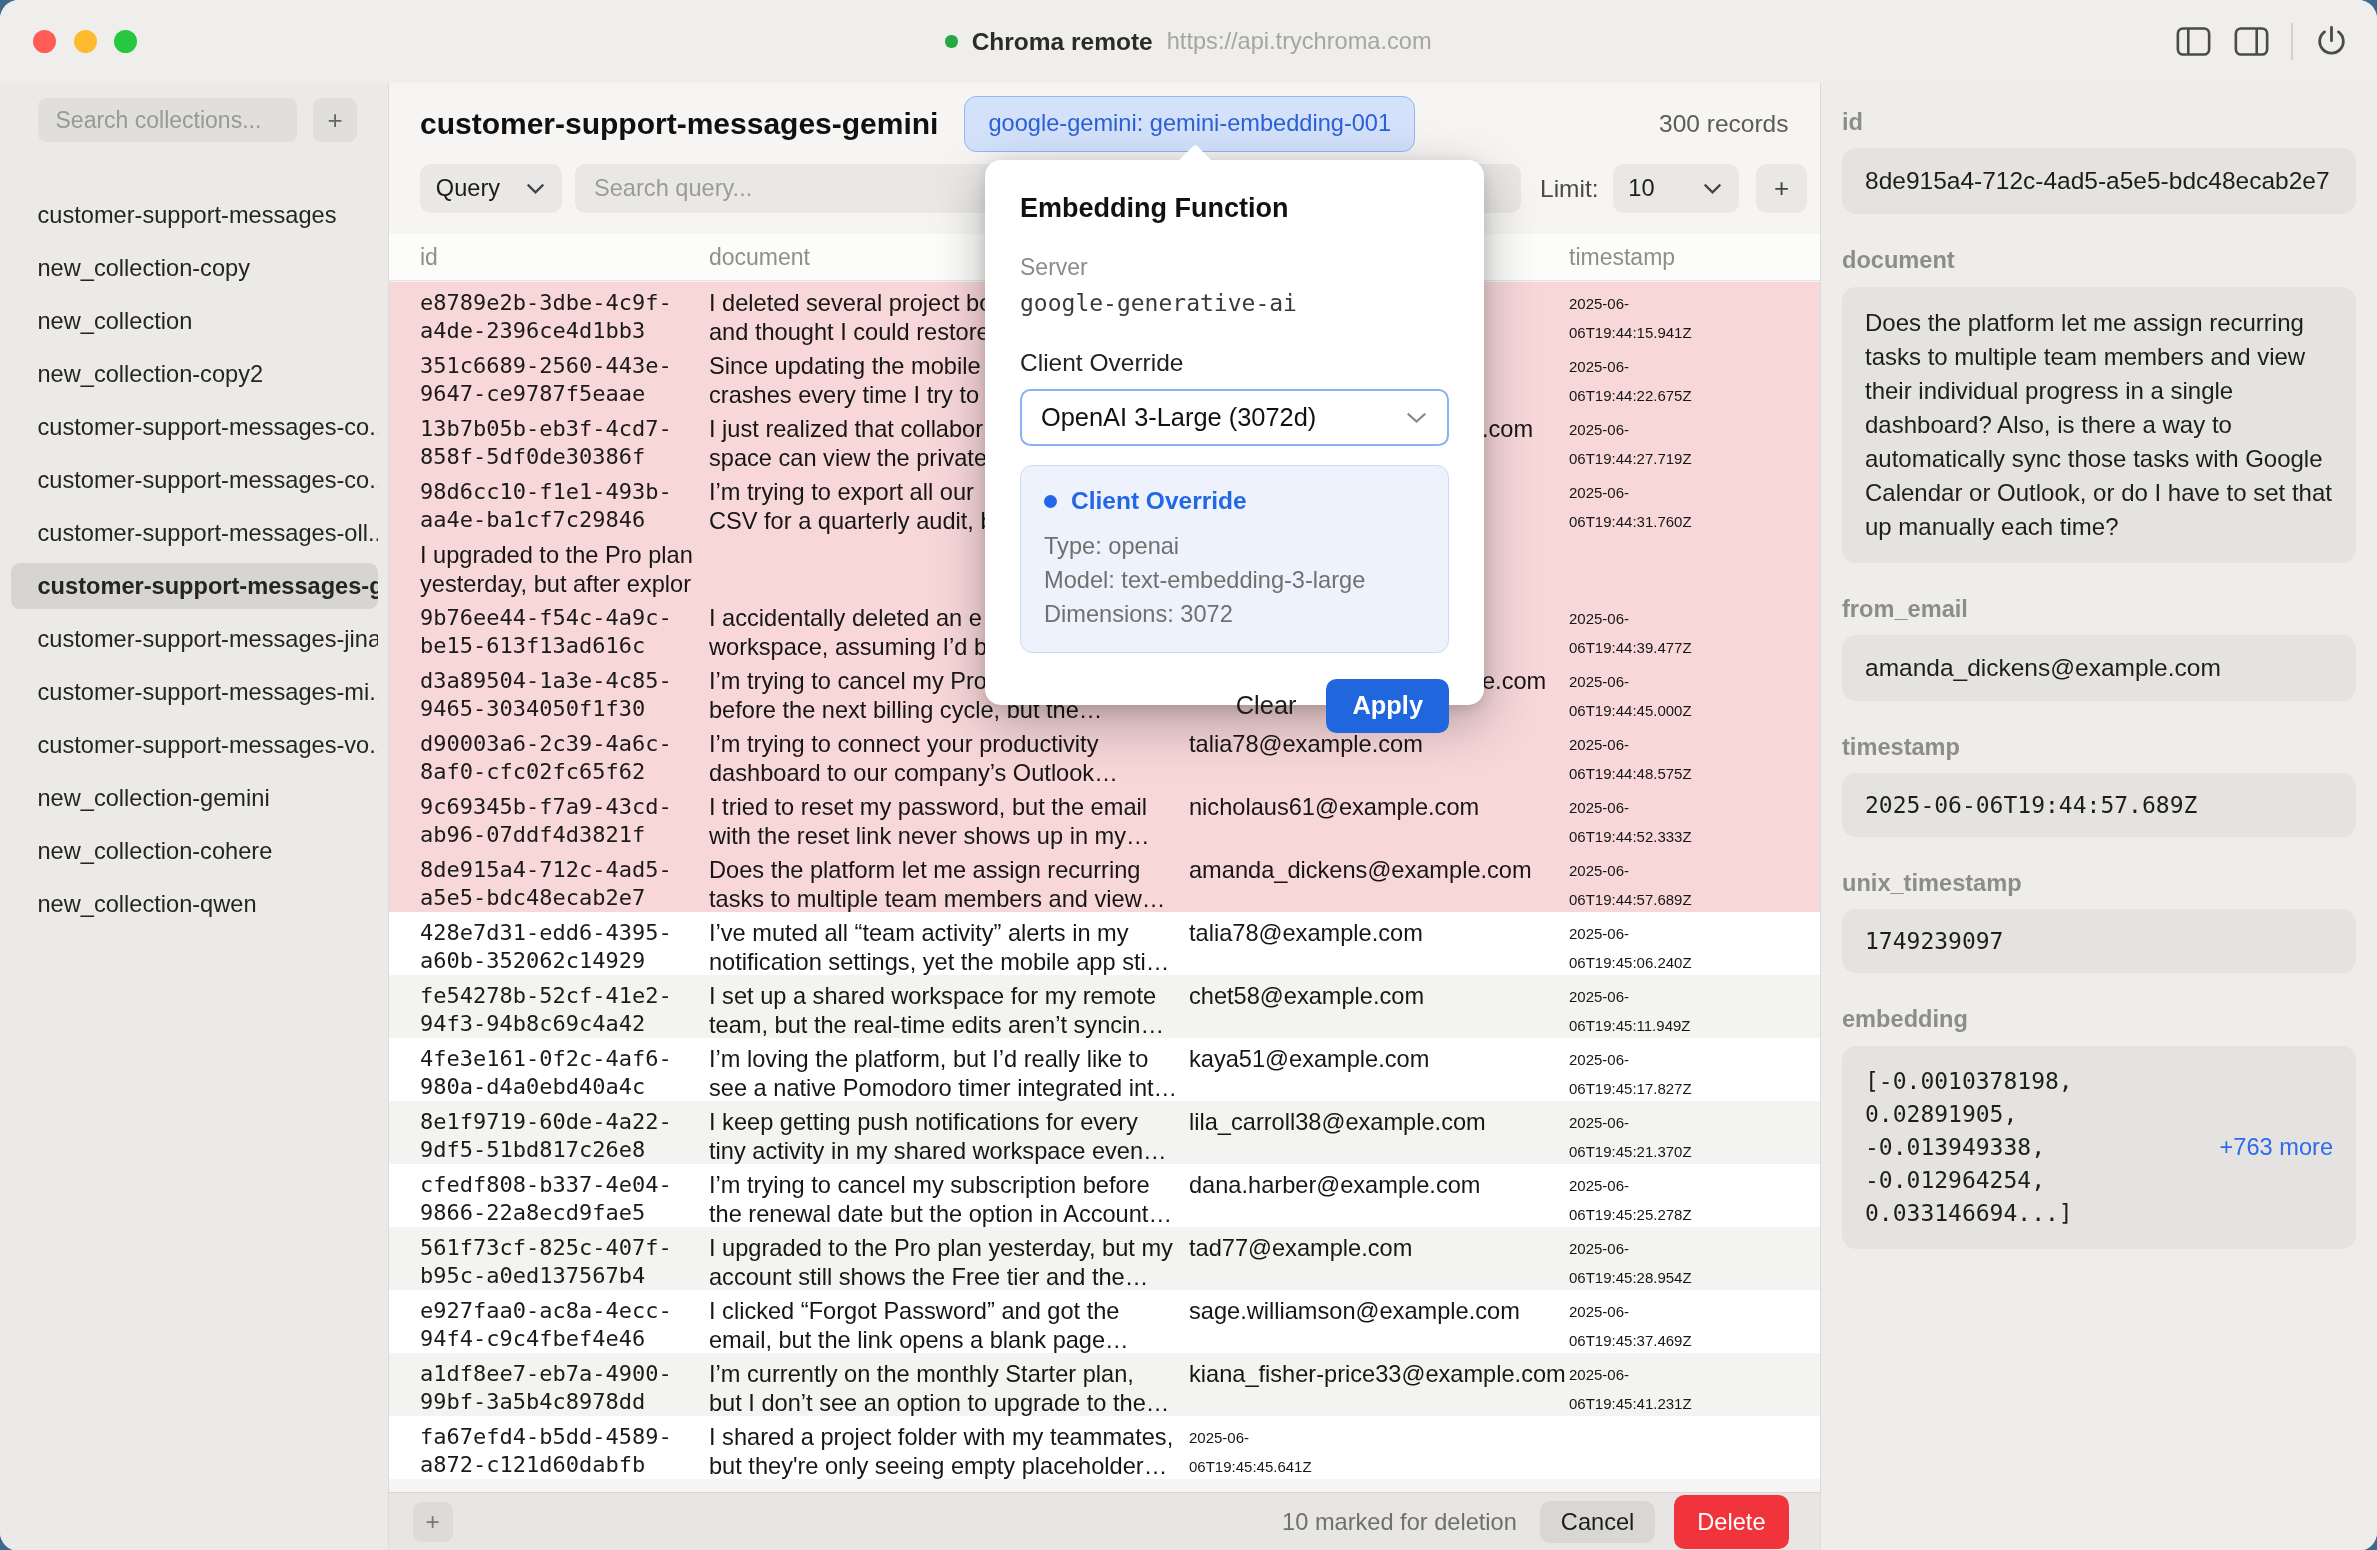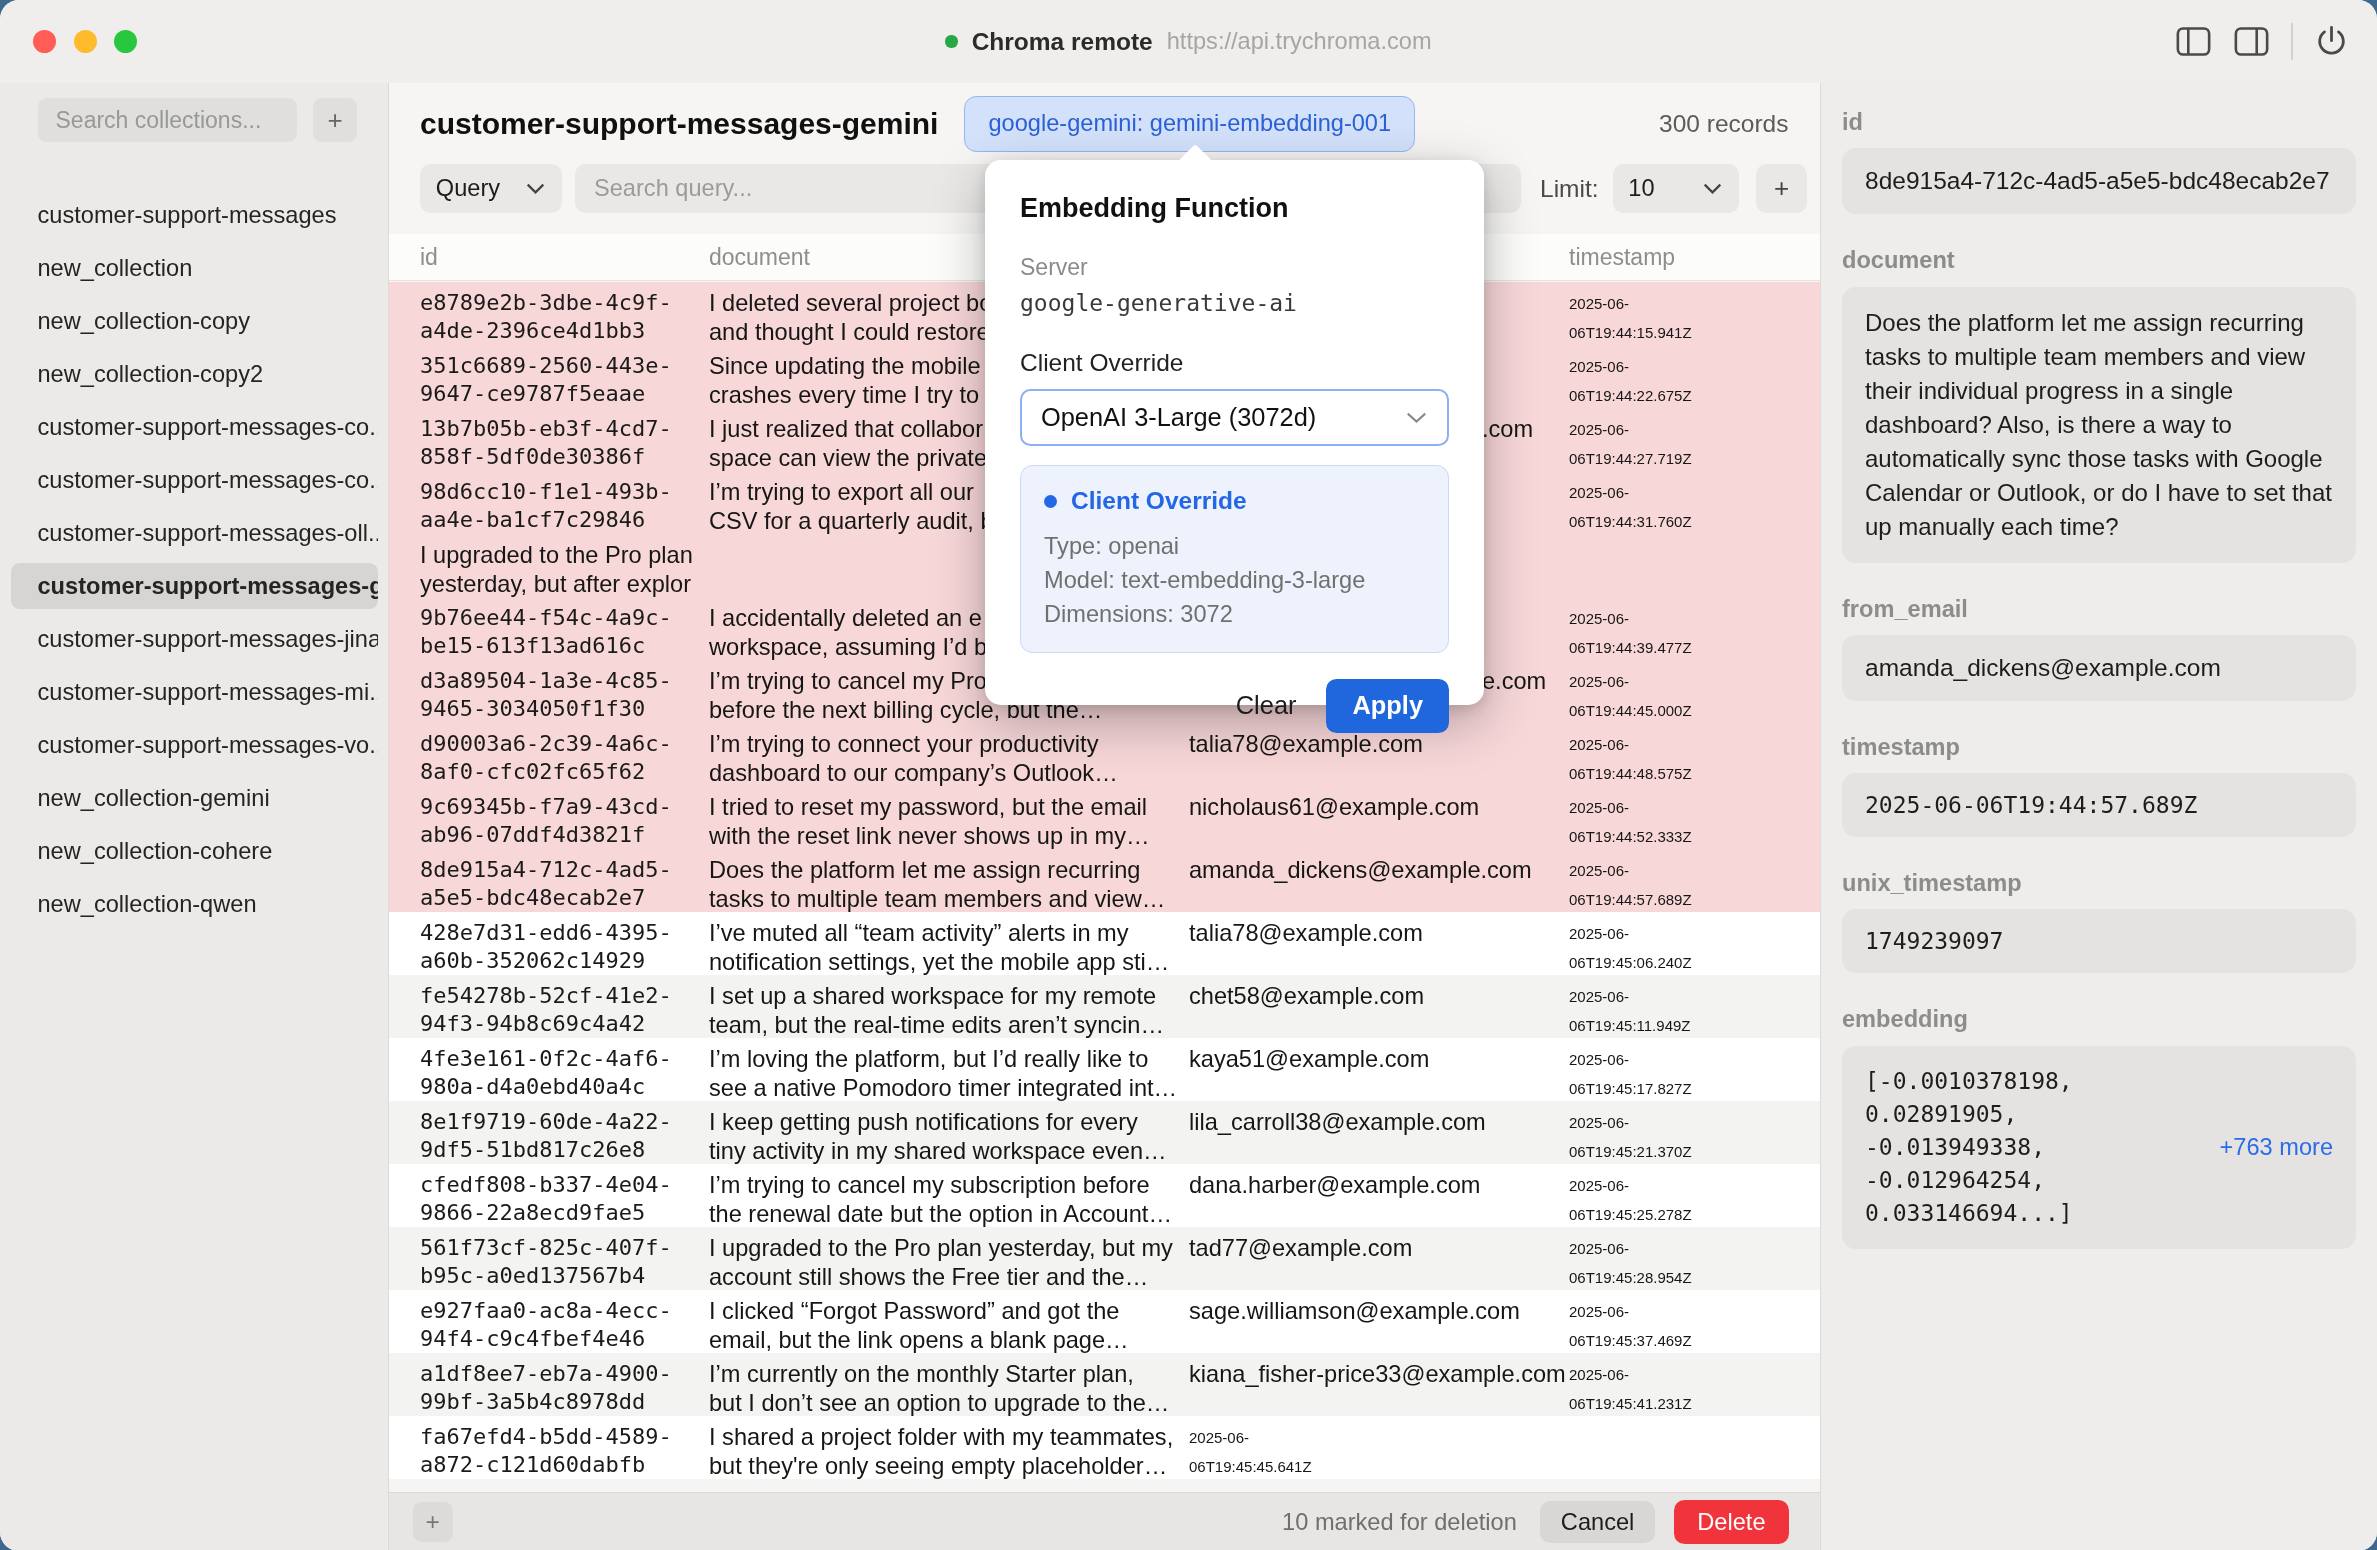--- a/index.html
+++ b/index.html
@@ -59,21 +59,21 @@
   .c-doc{font-size:23.6px;line-height:29px;color:#161614;}
   .c-email{font-size:23.6px;line-height:29px;color:#161614;}
   .c-email.frag{padding-left:293px;}
   .c-ts{font-size:15px;line-height:29px;color:#161614;}
 
   
   .footer{position:absolute;left:0;right:0;bottom:0;height:58px;background:#e7e6e4;border-top:0.9px solid #d9d8d6;display:flex;align-items:center;}
   .f-plus{margin-left:23.6px;width:40px;height:40px;background:#dcdbd9;border-radius:8.8px;display:flex;align-items:center;justify-content:center;font-size:24.5px;color:#777;}
   .f-marked{margin-left:auto;font-size:23.6px;color:#6f6f6d;}
   .f-cancel{margin-left:23px;background:#d8d7d5;border-radius:10.5px;height:42px;padding:0 21px;display:flex;align-items:center;font-size:23.6px;color:#1c1c1a;}
-  .f-delete{margin-left:19px;margin-right:31.5px;background:#f1343b;border-radius:10.5px;height:44px;padding:0 23px;display:flex;align-items:center;font-size:23.6px;color:#ffffff;}
+  .f-delete{margin-left:19px;margin-right:31.5px;background:#f1343b;border-radius:10.5px;height:54px;padding:0 23px;display:flex;align-items:center;font-size:23.6px;color:#ffffff;}
 
   
   .rightpanel{position:absolute;left:1820px;top:83px;right:0;bottom:0;background:#eeedec;border-left:0.9px solid #dcdbd9;padding:26px 21px;box-sizing:border-box;}
   .rp-label{font-size:23.6px;color:#8c8c8a;font-weight:bold;margin-bottom:12.3px;}
   .rp-box{background:#e4e3e1;border-radius:14px;padding:19px 23px;font-size:24.5px;color:#1d1d1b;margin-bottom:33px;word-wrap:break-word;}
   .rp-doc{font-size:24px;line-height:34px;}
   .rp-mono{font-family:"DejaVu Sans Mono",monospace;font-size:23px;}
   .rp-embed{display:flex;align-items:center;gap:15.8px;}
   .rp-embed-text{font-family:"DejaVu Sans Mono",monospace;font-size:23px;line-height:33px;width:350px;flex:1;}
   .rp-more{font-size:23.6px;color:#2d6be8;white-space:nowrap;}
@@ -132,22 +132,22 @@
           </svg>
       </span>
     </div>
   </div>
 
   <div class="sidebar">
     <input class="sb-search" placeholder="Search collections..." style="">
     <div class="sb-add">+</div>
     <div class="sb-list">
         <div class="sb-item">customer-support-messages</div>
+        <div class="sb-item">new_collection-copy</div>
         <div class="sb-item">new_collection</div>
-        <div class="sb-item">new_collection-copy</div>
         <div class="sb-item">new_collection-copy2</div>
         <div class="sb-item">customer-support-messages-co...</div>
         <div class="sb-item">customer-support-messages-co...</div>
         <div class="sb-item">customer-support-messages-oll...</div>
         <div class="sb-item selected">customer-support-messages-g...</div>
         <div class="sb-item">customer-support-messages-jina</div>
         <div class="sb-item">customer-support-messages-mi...</div>
         <div class="sb-item">customer-support-messages-vo...</div>
         <div class="sb-item">new_collection-gemini</div>
         <div class="sb-item">new_collection-cohere</div>

